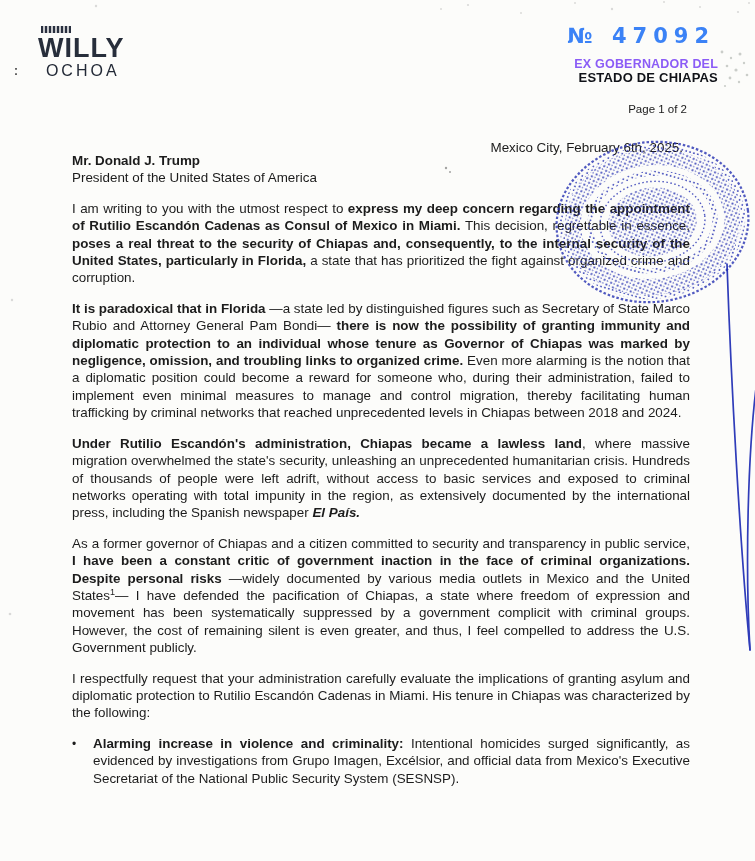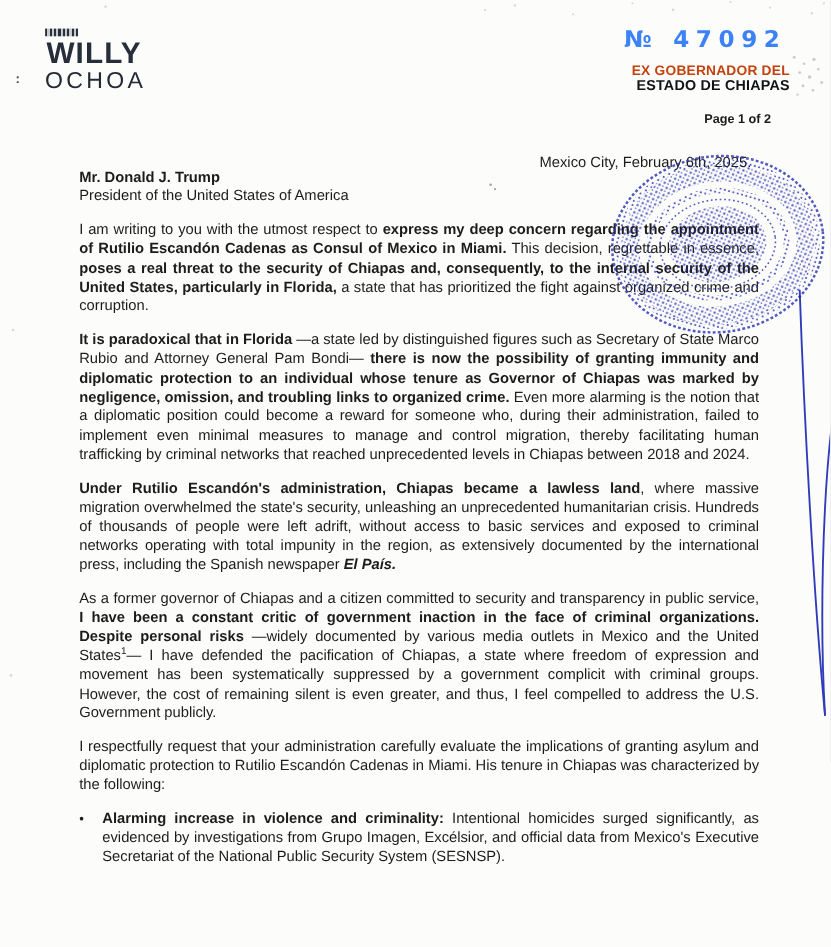--- a/index.html
+++ b/index.html
@@ -15,33 +15,33 @@
   .logo{position:absolute;left:38px;top:26px;text-align:center;}
   .logo-bar{
     width:30px;height:7px;margin:0 0 2px 3px;
     background:repeating-linear-gradient(90deg,#2a3040 0 2px,rgba(42,48,64,.25) 2px 4px);
   }
   .logo-willy{
     font-size:27px;font-weight:900;letter-spacing:1px;line-height:1.0;
     color:#272e3b;
   }
   .logo-ochoa{
-    font-size:21px;font-weight:500;letter-spacing:3px;line-height:1.1;
+    font-size:16px;font-weight:500;letter-spacing:3px;line-height:1.1;
     color:#222936;margin-left:3px;
   }
   .stray-colon{position:absolute;left:14px;top:64px;font-size:12px;font-weight:bold;color:#4a4a4a;}
   .hdr-right{position:absolute;right:37px;top:24px;text-align:right;}
   .serial{
     font-family:"DejaVu Sans", sans-serif;
     font-size:21px;font-weight:bold;letter-spacing:6px;
     color:#3b82f6;margin-right:3px;white-space:nowrap;
   }
-  .ex-title1{font-size:12.5px;font-weight:600;letter-spacing:.2px;color:#c2410c;margin-top:9px;line-height:1.15;}
+  .ex-title1{font-size:12.5px;font-weight:600;letter-spacing:.2px;color:#8b5cf6;margin-top:9px;line-height:1.15;}
   .ex-title2{font-size:13px;font-weight:800;letter-spacing:.2px;color:#101218;line-height:1.15;}
-  .page-indicator{font-size:11.5px;font-weight:bold;color:#1a1a1a;margin:17px 17px 0 0;}
+  .page-indicator{font-size:11.5px;font-weight:normal;color:#1a1a1a;margin:17px 31px 0 0;}
   .dateline{
     position:absolute;right:72px;top:140px;
     font-size:13.4px;color:#1c1c1c;
   }
   
   .body-col{
     position:absolute;left:72px;top:152px;width:618px;
     font-size:13.4px;line-height:17.4px;
   }
   .addr-name{font-weight:bold;}

